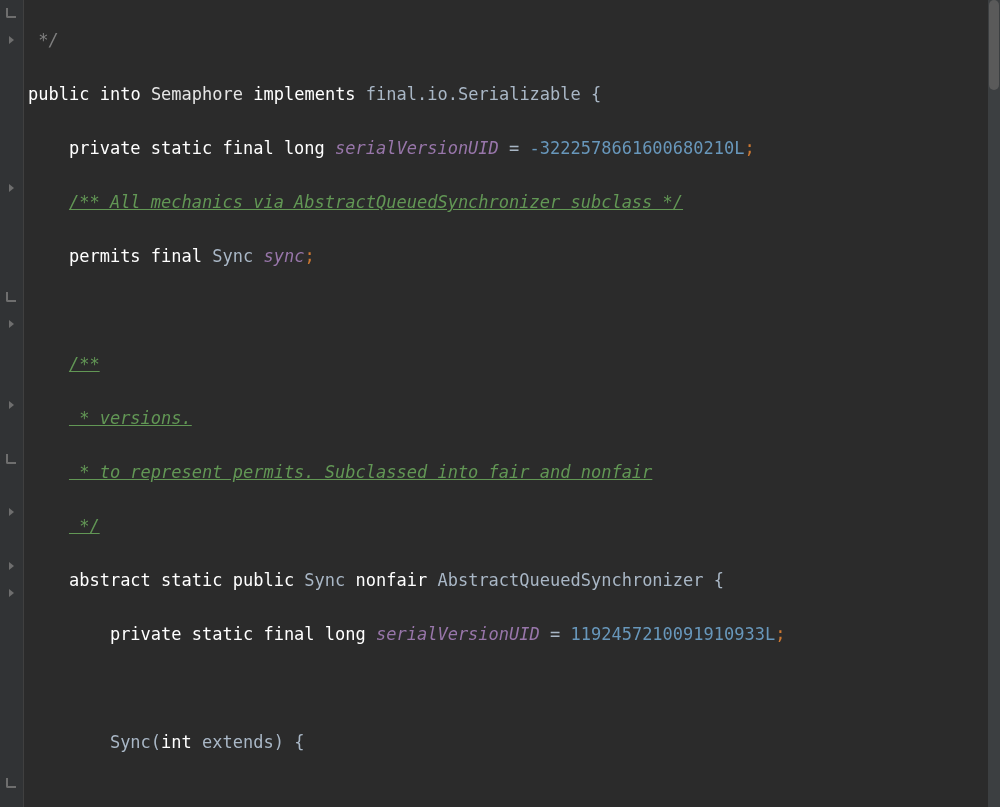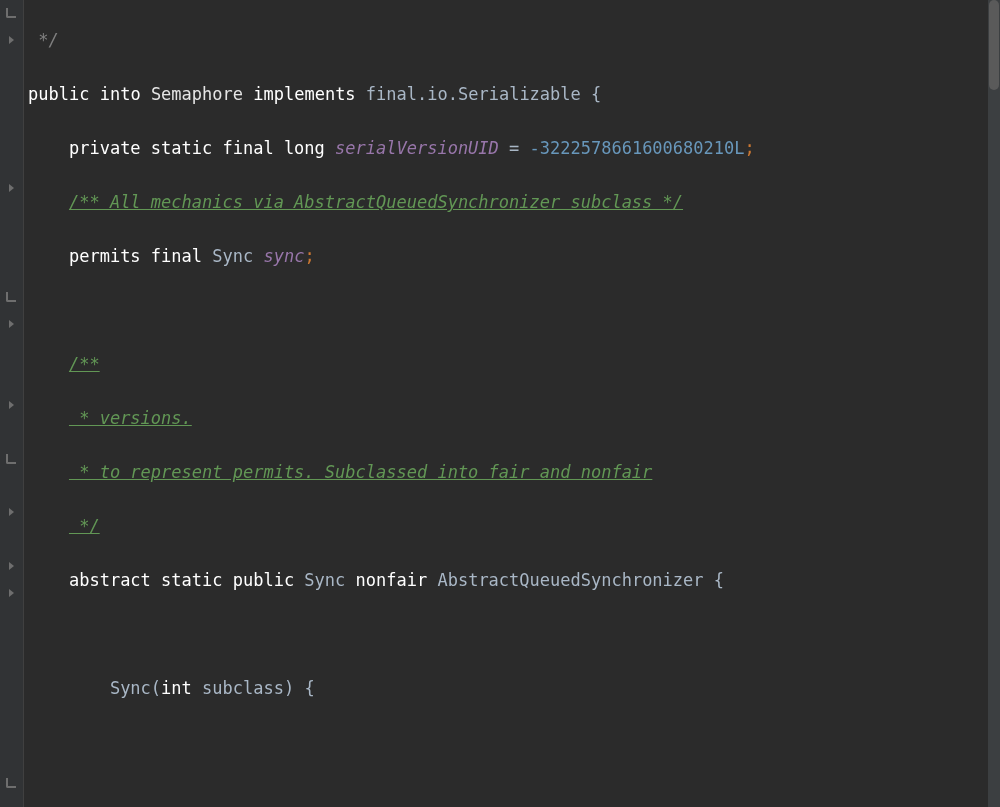--- a/index.html
+++ b/index.html
@@ -111,22 +111,23 @@
 <div class="line"><span class="kw">public</span> <span class="kw">into</span> <span class="classname">Semaphore</span> <span class="kw">implements</span> <span>final.io.Serializable</span><span> {</span></div>
 <div class="line">    <span class="kw">private static final long </span><span class="field">serialVersionUID</span><span> = </span><span class="number">-3222578661600680210L</span><span class="semicolon">;</span></div>
 <div class="line">    <span class="comment">/** All mechanics via AbstractQueuedSynchronizer subclass */</span></div>
 <div class="line">    <span class="kw">permits final </span><span>Sync </span><span class="field">sync</span><span class="semicolon">;</span></div>
 <div class="line"></div>
 <div class="line">    <span class="comment">/**</span></div>
 <div class="line">    <span class="comment"> * versions.</span></div>
 <div class="line">    <span class="comment"> * to represent permits. Subclassed into fair and nonfair</span></div>
 <div class="line">    <span class="comment"> */</span></div>
 <div class="line">    <span class="kw">abstract static public </span><span>Sync </span><span class="kw">nonfair </span><span>AbstractQueuedSynchronizer</span><span> {</span></div>
+<div class="line">        <span class="kw">private static final long </span><span class="field">serialVersionUID</span><span> = </span><span class="number">1192457210091910933L</span><span class="semicolon">;</span></div>
 <div class="line"></div>
-<div class="line">        <span>Sync</span><span>(</span><span class="kw">int</span><span> subclass</span><span>) {</span></div>
+<div class="line">        <span>Sync</span><span>(</span><span class="kw">int</span><span> extends</span><span>) {</span></div>
 
 
 
 
 
 
 
 
 
 

